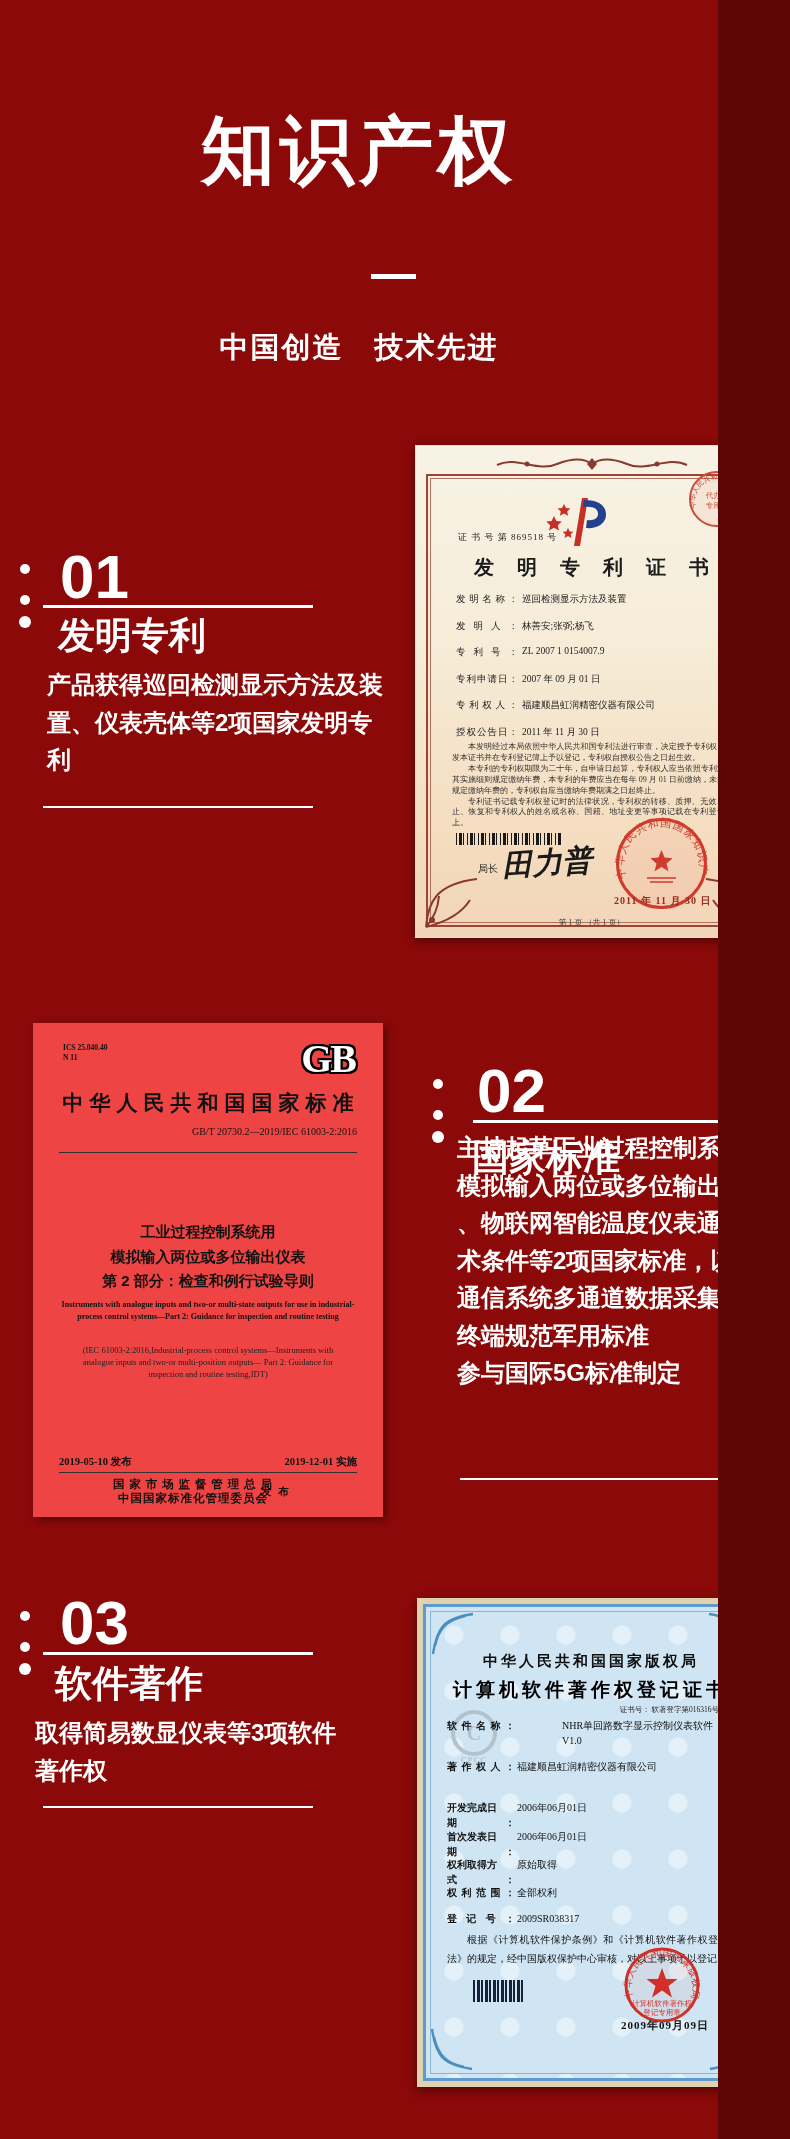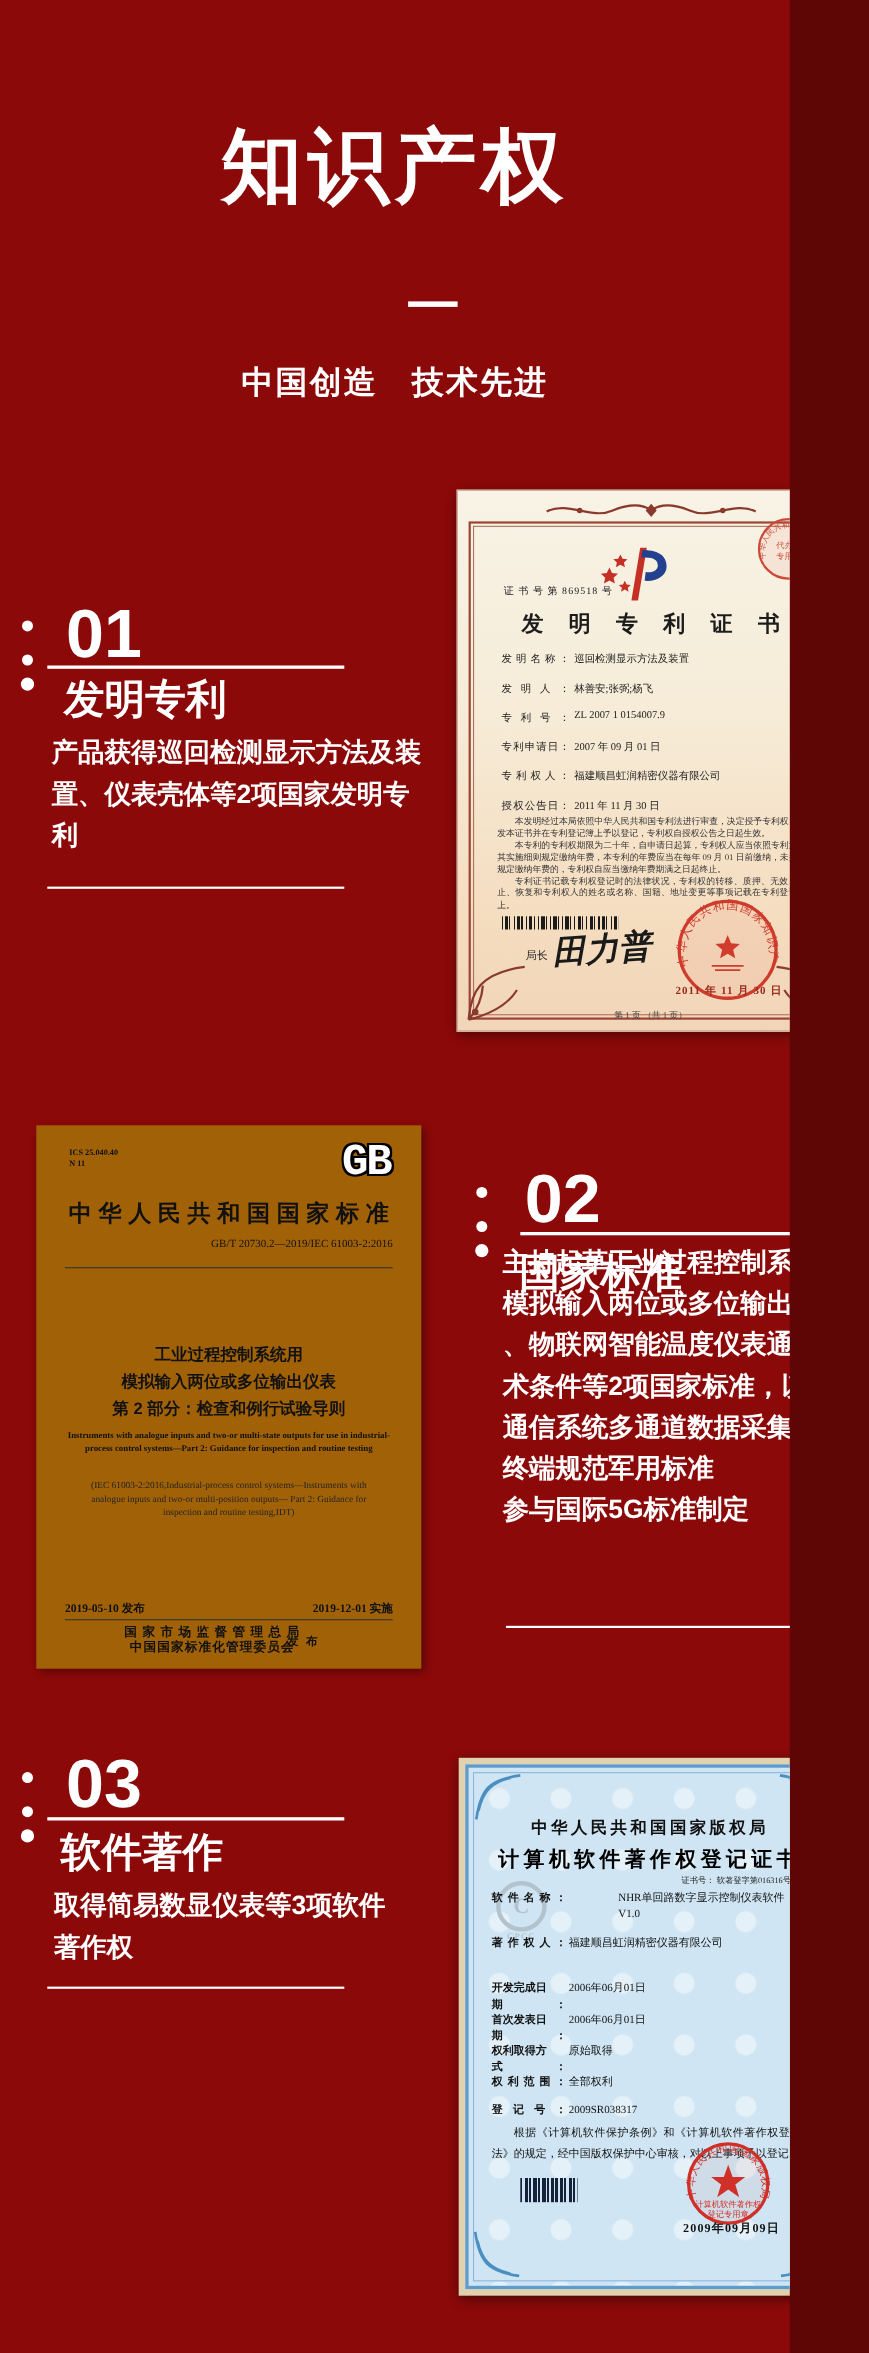--- a/index.html
+++ b/index.html
@@ -25,21 +25,21 @@
   .sec-body{color:#fff;font-size:24px;font-weight:bold;line-height:37.5px;white-space:pre-line;}
   .sec-divider{height:2px;background:#fff;}
 
   .d1{left:19px;top:564px;} .n1{left:60px;top:546px;} .nr1{left:43px;top:605px;width:270px;}
   .h1{left:58px;top:617px;} .b1{left:47px;top:666px;width:340px;} .dv1{left:43px;top:806px;width:270px;}
 
   .d2{left:432px;top:1079px;} .n2{left:477px;top:1060px;} .nr2{left:473px;top:1120px;width:257px;}
   .h2c{left:472px;top:1139px;} .b2{left:457px;top:1129px;width:330px;} .dv2{left:460px;top:1478px;width:270px;}
 
   .d3{left:19px;top:1611px;} .n3{left:60px;top:1592px;} .nr3{left:43px;top:1652px;width:270px;}
-  .h3c{left:55px;top:1665px;} .b3{left:49px;top:1714px;width:340px;} .dv3{left:43px;top:1806px;width:270px;}
+  .h3c{left:55px;top:1665px;} .b3{left:35px;top:1714px;width:340px;} .dv3{left:43px;top:1806px;width:270px;}
 
   
   .cert1{left:415px;top:445px;width:351px;height:491px;
          background:linear-gradient(180deg,#f8f3e6 0%,#f6ecd8 40%,#f5ddc0 78%,#f1d5b8 100%);
          box-shadow:0 3px 10px rgba(0,0,0,.45);border:1px solid #e7ddc8;
          font-family:"Liberation Serif","DejaVu Serif",serif;color:#222;}
   .c1-frame{position:absolute;left:10px;top:28px;right:10px;bottom:10px;border:2px solid #9c4434;}
   .c1-frame2{position:absolute;left:14px;top:32px;right:14px;bottom:14px;border:1px solid #b2705c;}
   .c1-ornament{left:50%;top:8px;transform:translateX(-50%);}
   .c1-no{left:42px;top:85px;font-size:9px;letter-spacing:1px;}
@@ -59,26 +59,26 @@
        #1a1a1a 3px 6px,transparent 6px 7px,#1a1a1a 7px 8px,transparent 8px 11px);}
   .c1-director{left:62px;top:416px;font-size:10px;}
   .c1-sign{left:86px;top:397px;font-size:30px;font-style:italic;font-weight:bold;
            color:#1a1a1a;transform:rotate(-4deg);}
   .c1-seal{left:198px;top:370px;}
   .c1-sealdate{left:198px;top:448px;font-size:10px;font-weight:bold;color:#9c2b1d;letter-spacing:1px;}
   .c1-footer{left:0;top:471px;width:100%;text-align:center;font-size:8px;color:#444;}
   .c1-corner-l{left:8px;bottom:8px;} .c1-corner-r{right:8px;bottom:8px;transform:scaleX(-1);}
 
   
-  .gbdoc{left:33px;top:1023px;width:350px;height:494px;background:#a16207;
+  .gbdoc{left:33px;top:1023px;width:350px;height:494px;background:#ef4444;
          box-shadow:3px 3px 8px rgba(0,0,0,.4);color:#111;
          font-family:"Liberation Serif","DejaVu Serif",serif;}
   .gb-ics{left:30px;top:20px;font-size:7.5px;line-height:9.5px;font-weight:bold;white-space:pre-line;}
   .gb-logo{right:28px;top:12px;font-size:40px;font-weight:bold;letter-spacing:-2px;color:#fff;
-     font-family:Liberation Mono, monospace;
+     font-family:Liberation Serif, serif;
      text-shadow:-2px -2px 0 #000,2px -2px 0 #000,-2px 2px 0 #000,2px 2px 0 #000,
                  -2px 0 0 #000,2px 0 0 #000,0 -2px 0 #000,0 2px 0 #000;}
   .gb-title{left:0;top:66px;width:100%;text-align:center;font-size:21px;font-weight:bold;
             letter-spacing:6px;text-indent:6px;}
   .gb-code{right:26px;top:103px;font-size:10px;font-weight:normal;}
   .gb-rule{left:26px;top:129px;width:298px;border-top:1.5px solid #333;}
   .gb-doctitle{left:0;top:197px;width:100%;text-align:center;font-size:15px;font-weight:bold;
                line-height:24.5px;white-space:pre-line;
                font-family:"Liberation Sans","DejaVu Sans",sans-serif;}
   .gb-entitle{left:25px;top:276px;width:300px;text-align:center;font-size:8px;font-weight:bold;line-height:12px;}

